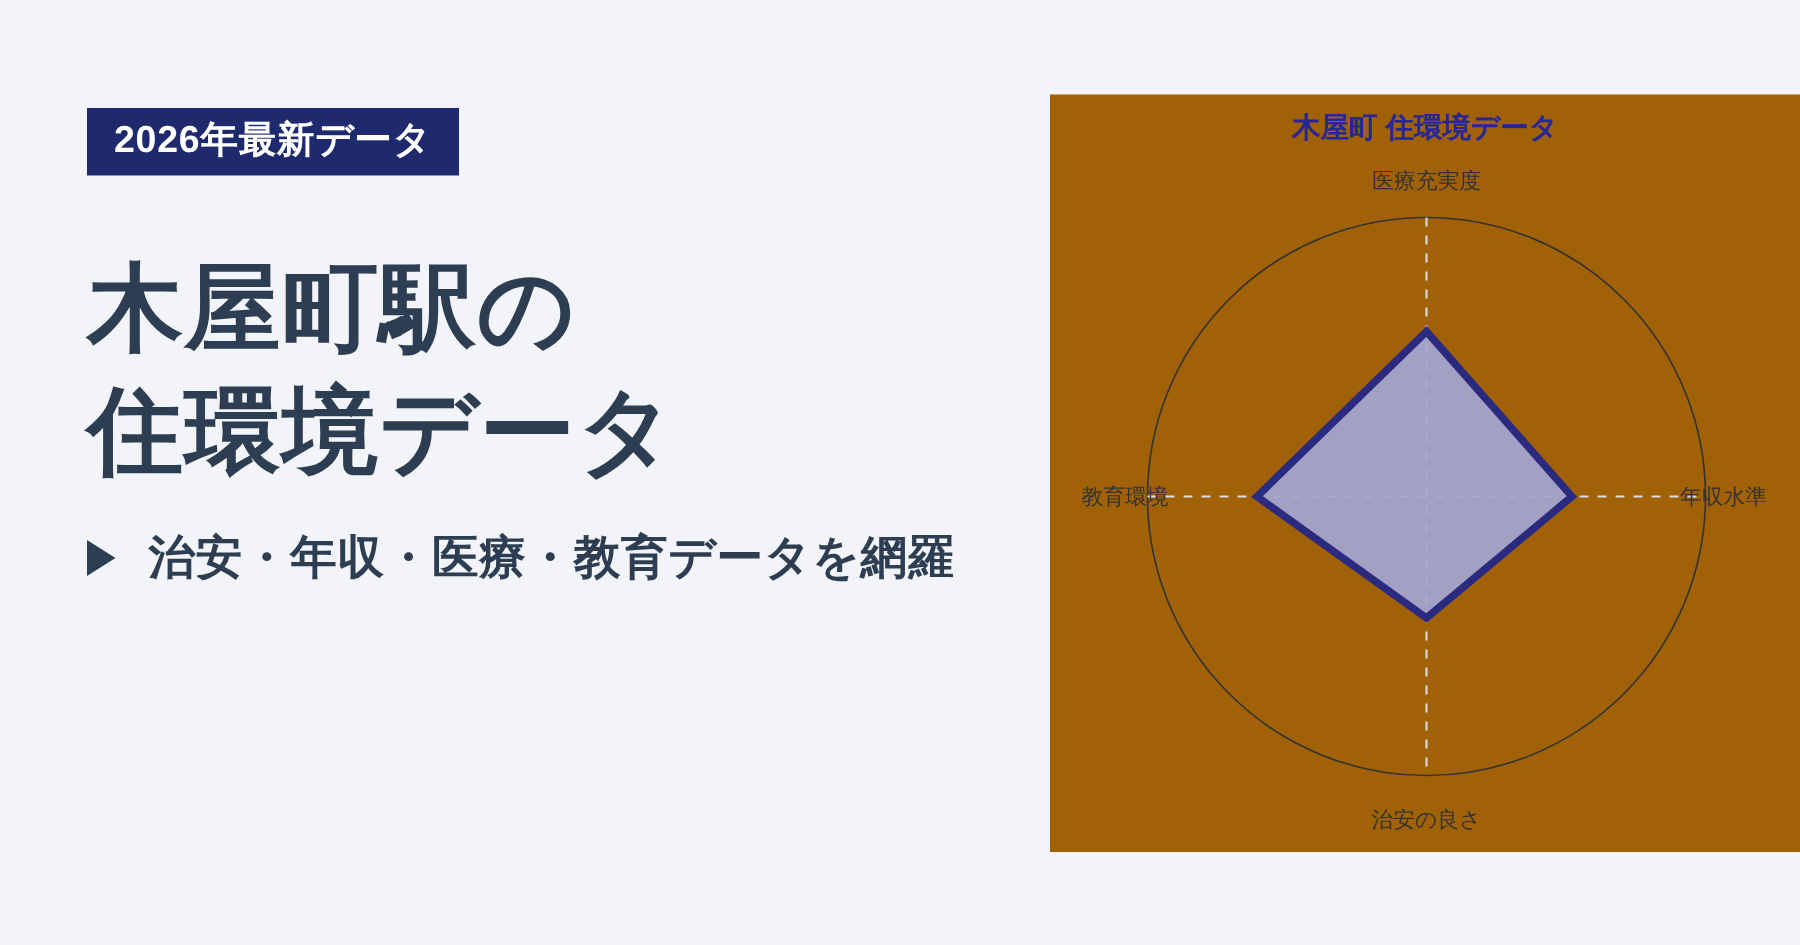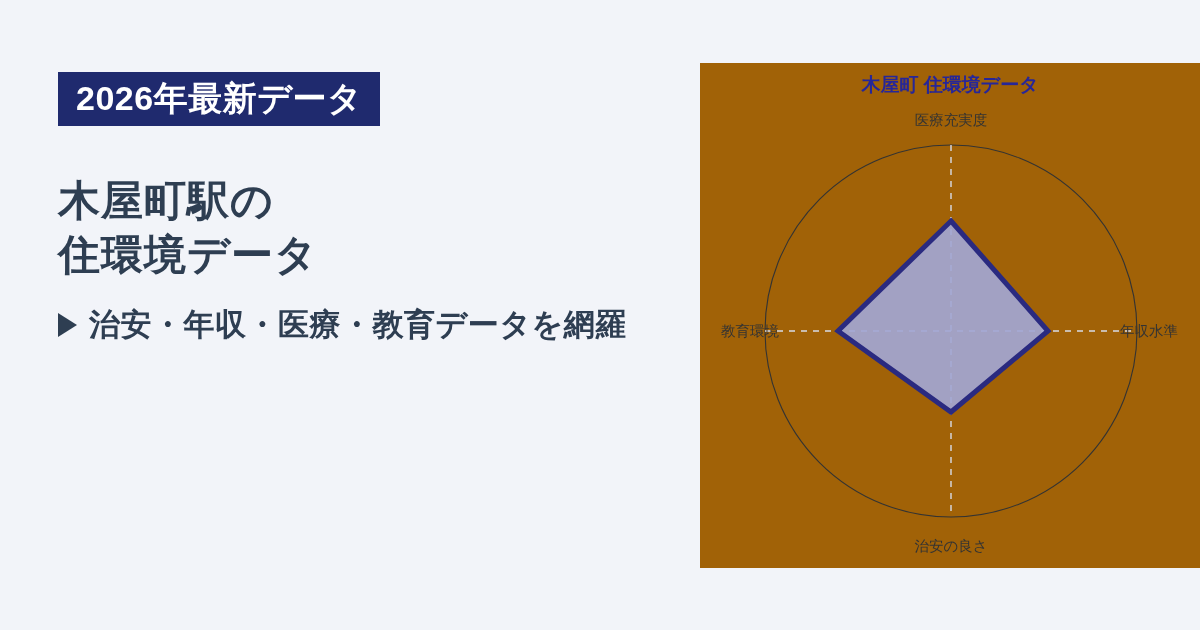--- a/index.html
+++ b/index.html
@@ -23,51 +23,51 @@
     width: 700px;
     height: 630px;
     box-sizing: border-box;
     padding: 72px 0 0 58px;
   }
 
   .badge {
     display: inline-block;
     background: #1f2a6e;
     color: #ffffff;
-    font-size: 34px;
+    font-size: 25px;
     font-weight: bold;
     letter-spacing: 0.5px;
     padding: 9px 18px 11px 18px;
     line-height: 1;
     white-space: nowrap;
   }
 
   .headline {
     margin-top: 48px;
   }
   .headline-line {
-    font-size: 42px;
+    font-size: 64px;
     font-weight: bold;
     line-height: 1.28;
     letter-spacing: 1px;
     white-space: nowrap;
   }
   .headline-line.dark { color: #2e3e52; }
   .headline-line.gold { color: #c5a13f; }
 
   .subtitle {
     margin-top: 22px;
     font-size: 31px;
     font-weight: bold;
     color: #2e3e52;
     letter-spacing: 0.5px;
     white-space: nowrap;
     display: flex;
     align-items: center;
-    gap: 6px;
+    gap: 16px;
   }
   .tri-icon {
     display: inline-block;
     width: 0;
     height: 0;
     border-left: 19px solid #2e3e52;
     border-top: 12px solid transparent;
     border-bottom: 12px solid transparent;
     margin-right: 6px;
   }

